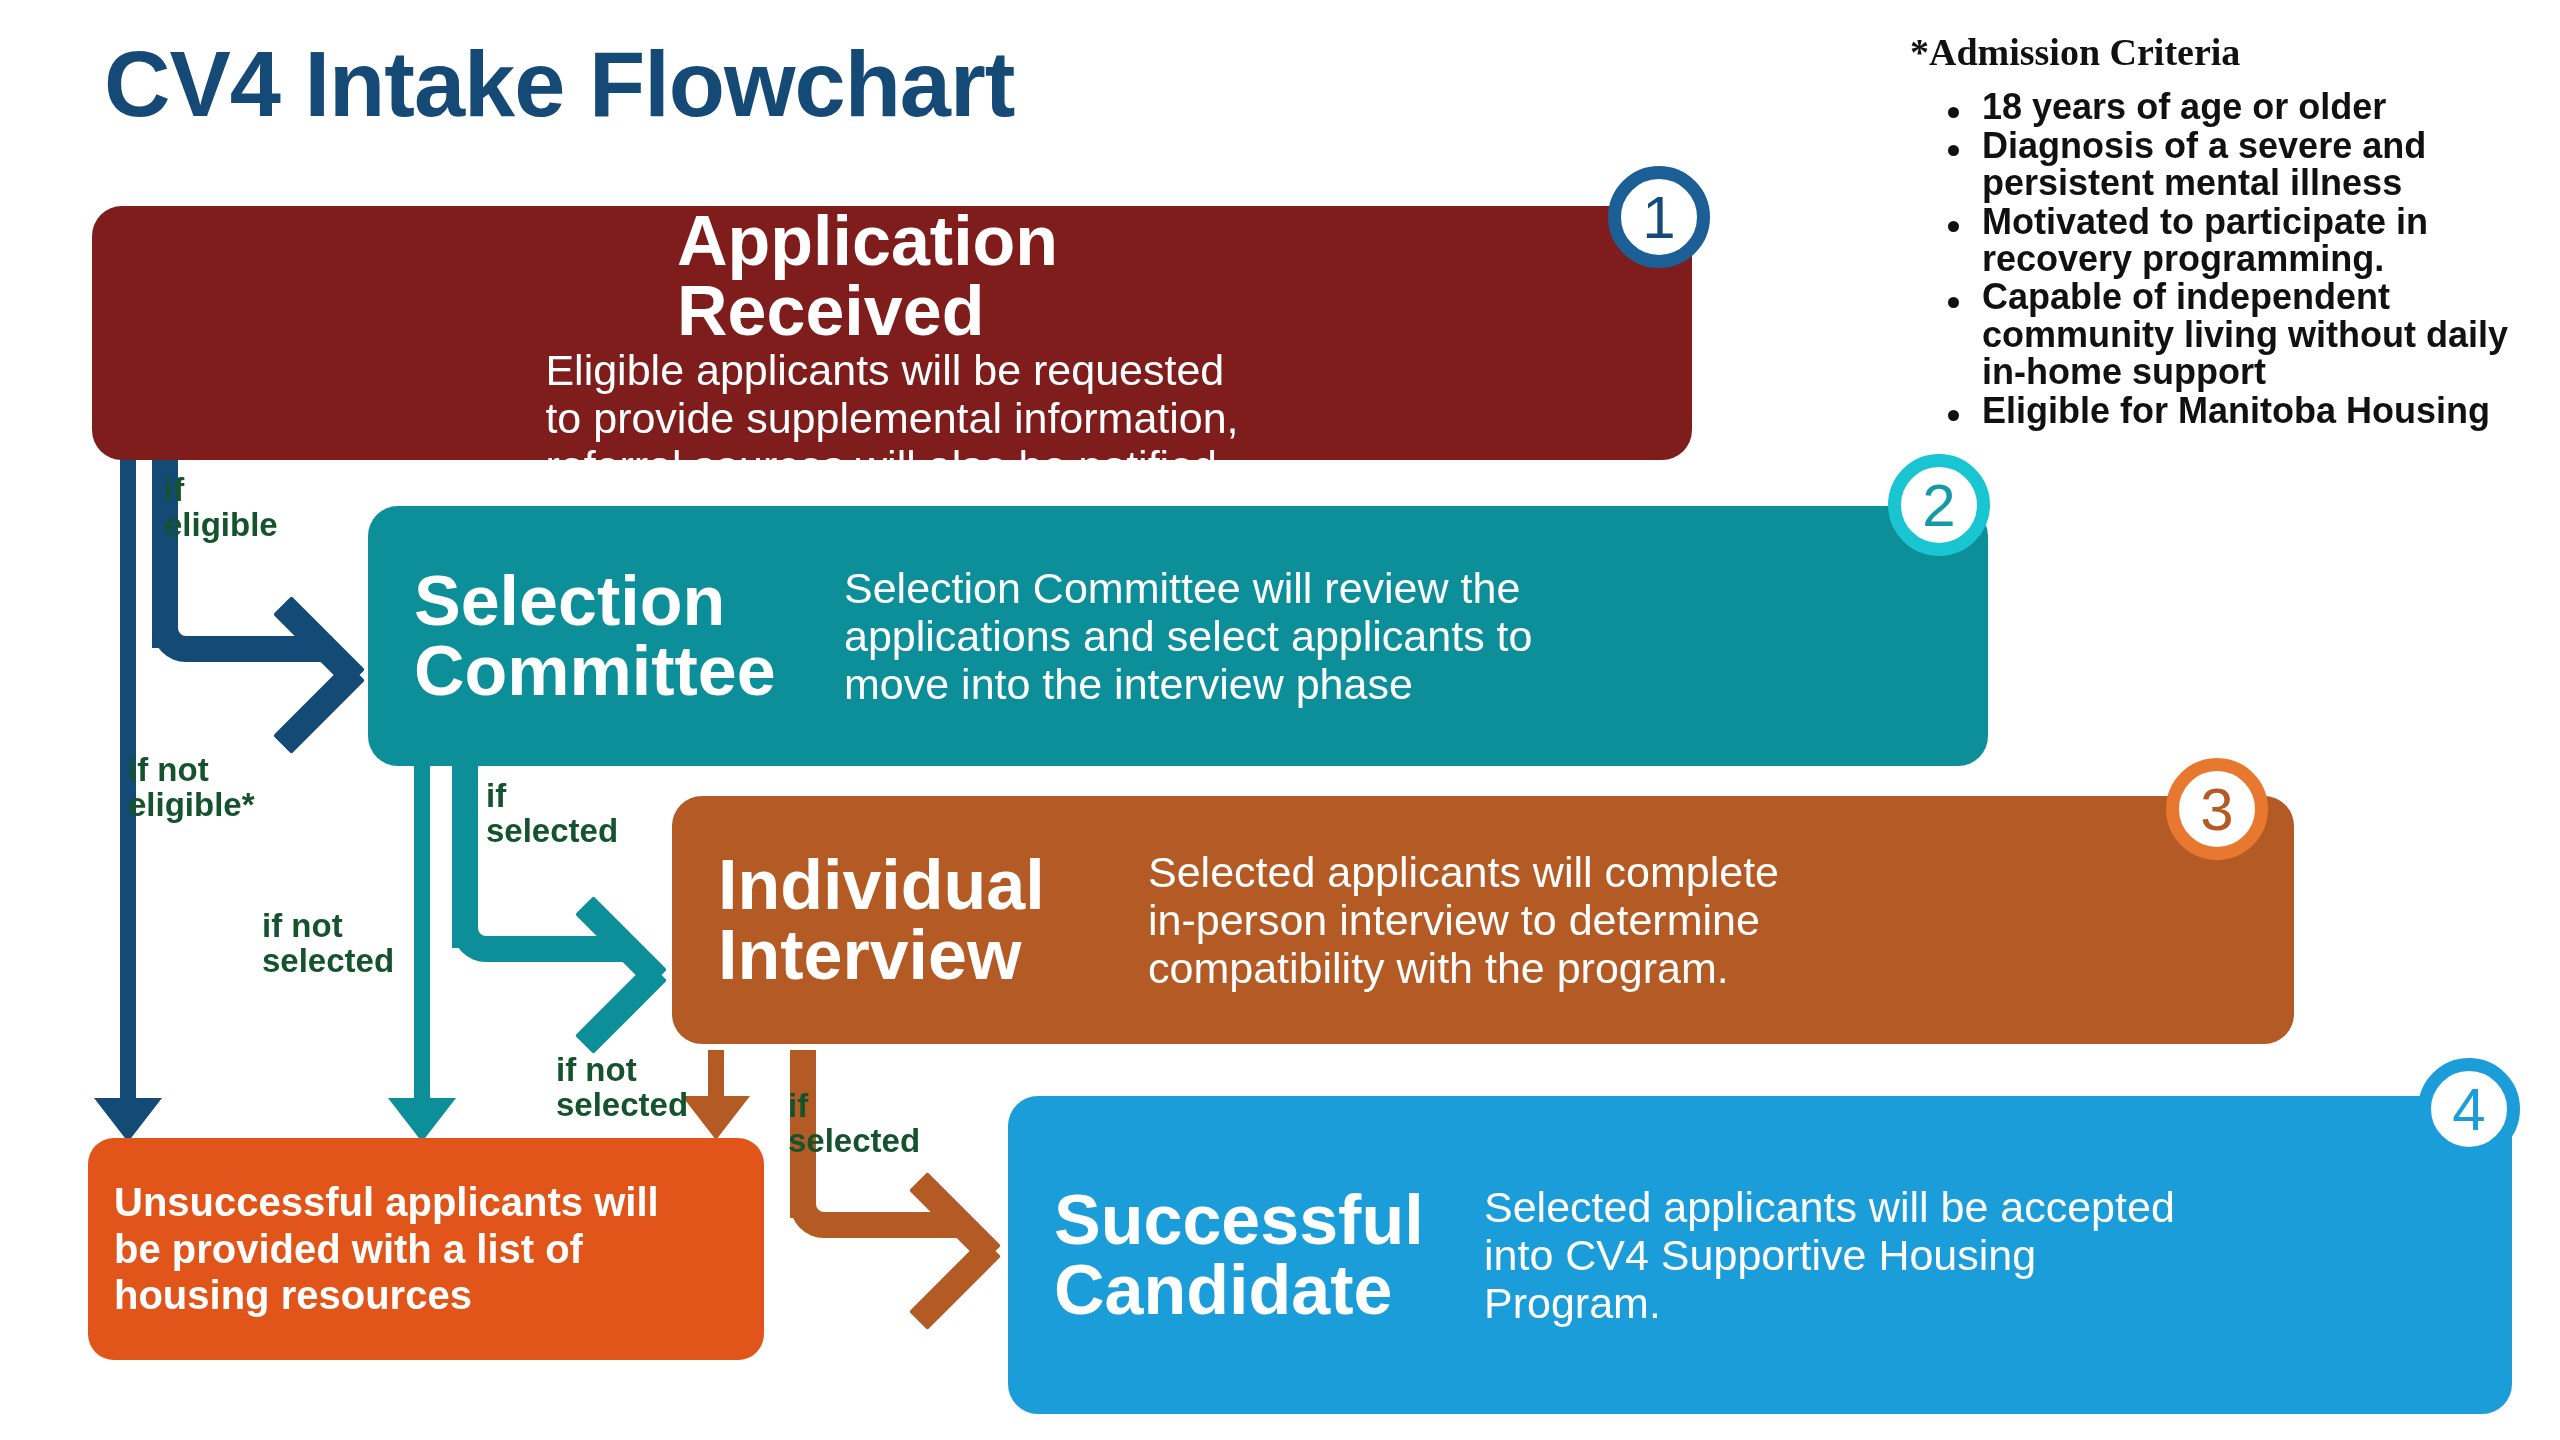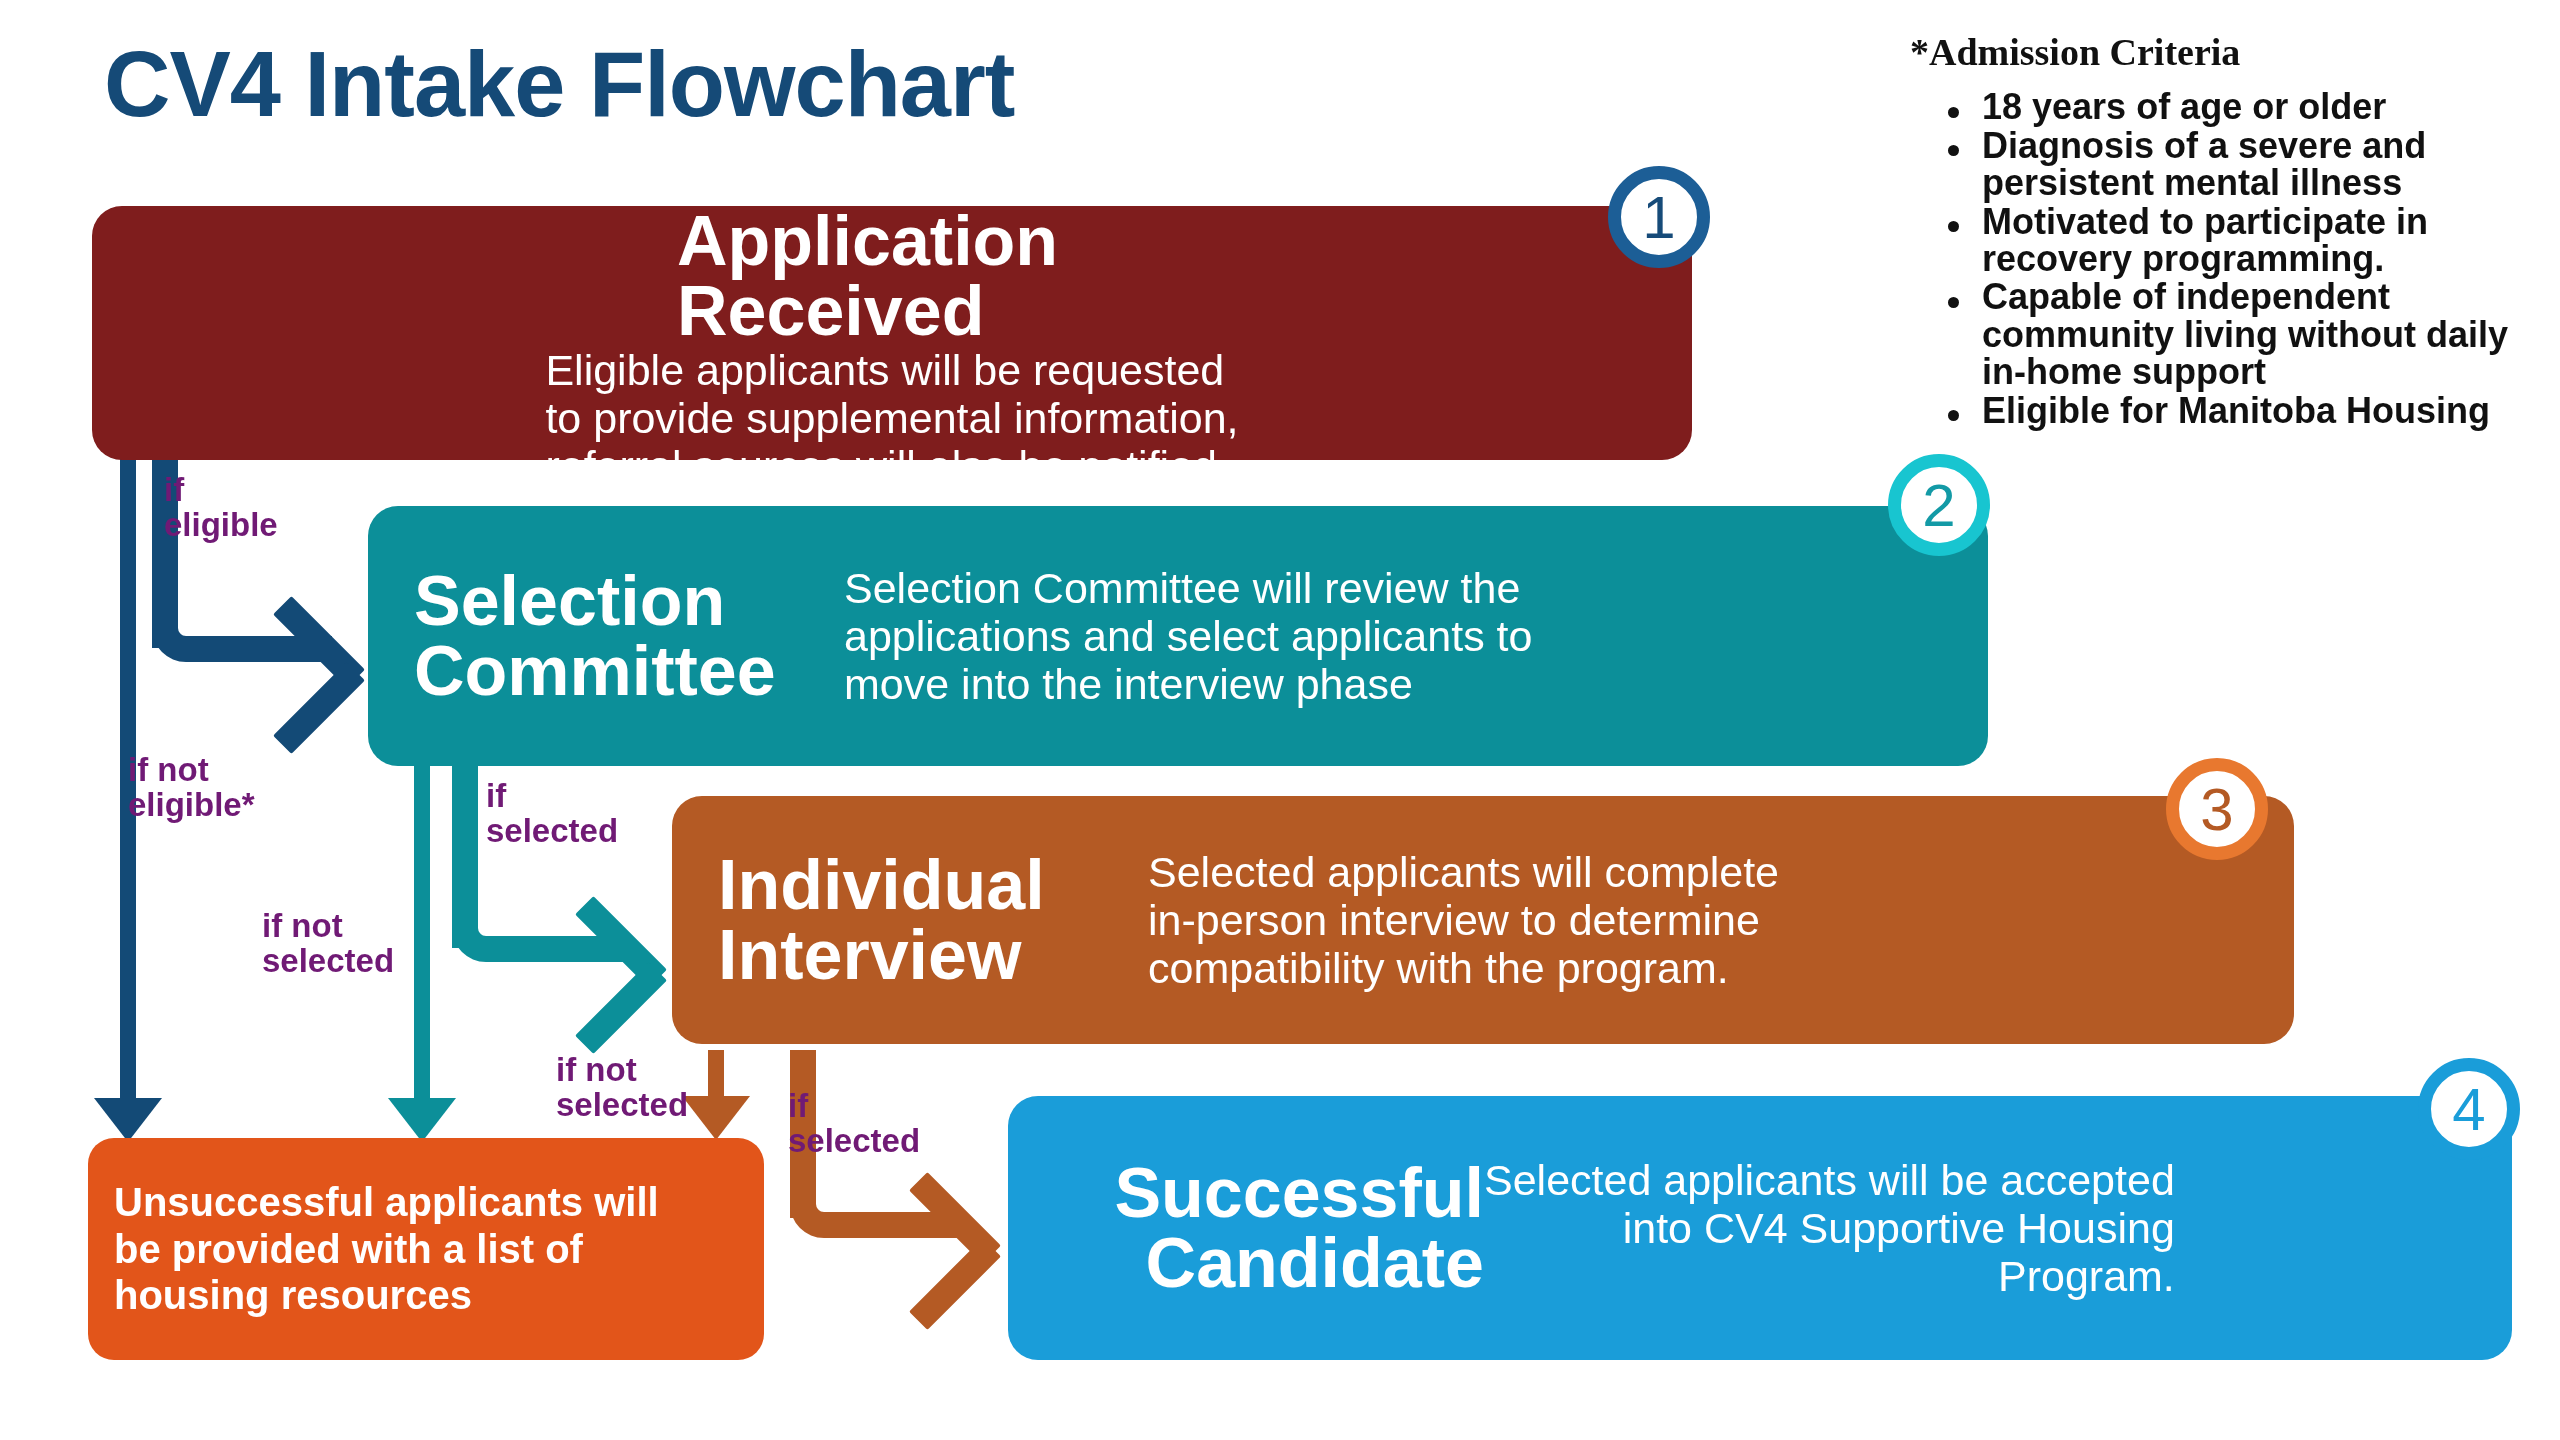--- a/index.html
+++ b/index.html
@@ -69,21 +69,21 @@
   #box-1 .box-desc  { font-size:43px; }
 
   #box-2 { left:368px; top:506px;  width:1620px; height:260px; background:#0c8f99; }
   #box-2 .box-title { font-size:70px; width:430px; }
   #box-2 .box-desc  { font-size:43px; }
 
   #box-3 { left:672px; top:796px;  width:1622px; height:248px; background:#b45a24; }
   #box-3 .box-title { font-size:70px; width:430px; }
   #box-3 .box-desc  { font-size:43px; }
 
-  #box-4 { left:1008px; top:1096px; width:1504px; height:264px; background:#1a9dd9;text-align:right; }
+  #box-4 { left:1008px; top:1096px; width:1504px; height:318px; background:#1a9dd9; }
   #box-4 .box-title { font-size:70px; width:430px; }
   #box-4 .box-desc  { font-size:43px; }
 
   #box-reject {
     left:88px; top:1138px; width:676px; height:222px;
     background:#e2551a; border-radius:26px;
     align-items:center; padding:0 26px;
   }
   #box-reject .box-desc {
     font-size:40px; font-weight:bold; line-height:1.16;
@@ -121,21 +121,21 @@
     width:0; height:0;
     border-left:34px solid transparent;
     border-right:34px solid transparent;
     z-index:4;
   }
 
   
   .cond-label {
     position:absolute;
     font-size:33px; font-weight:bold;
-    color:#701a75; line-height:1.07;
+    color:#14532d; line-height:1.07;
     white-space:pre-line; z-index:8;
   }
 </style>
 </head>
 <body>
 
 <div id="page-title">CV4 Intake Flowchart</div>
 
 <div id="criteria">
   <div id="criteria-heading">*Admission Criteria</div>

